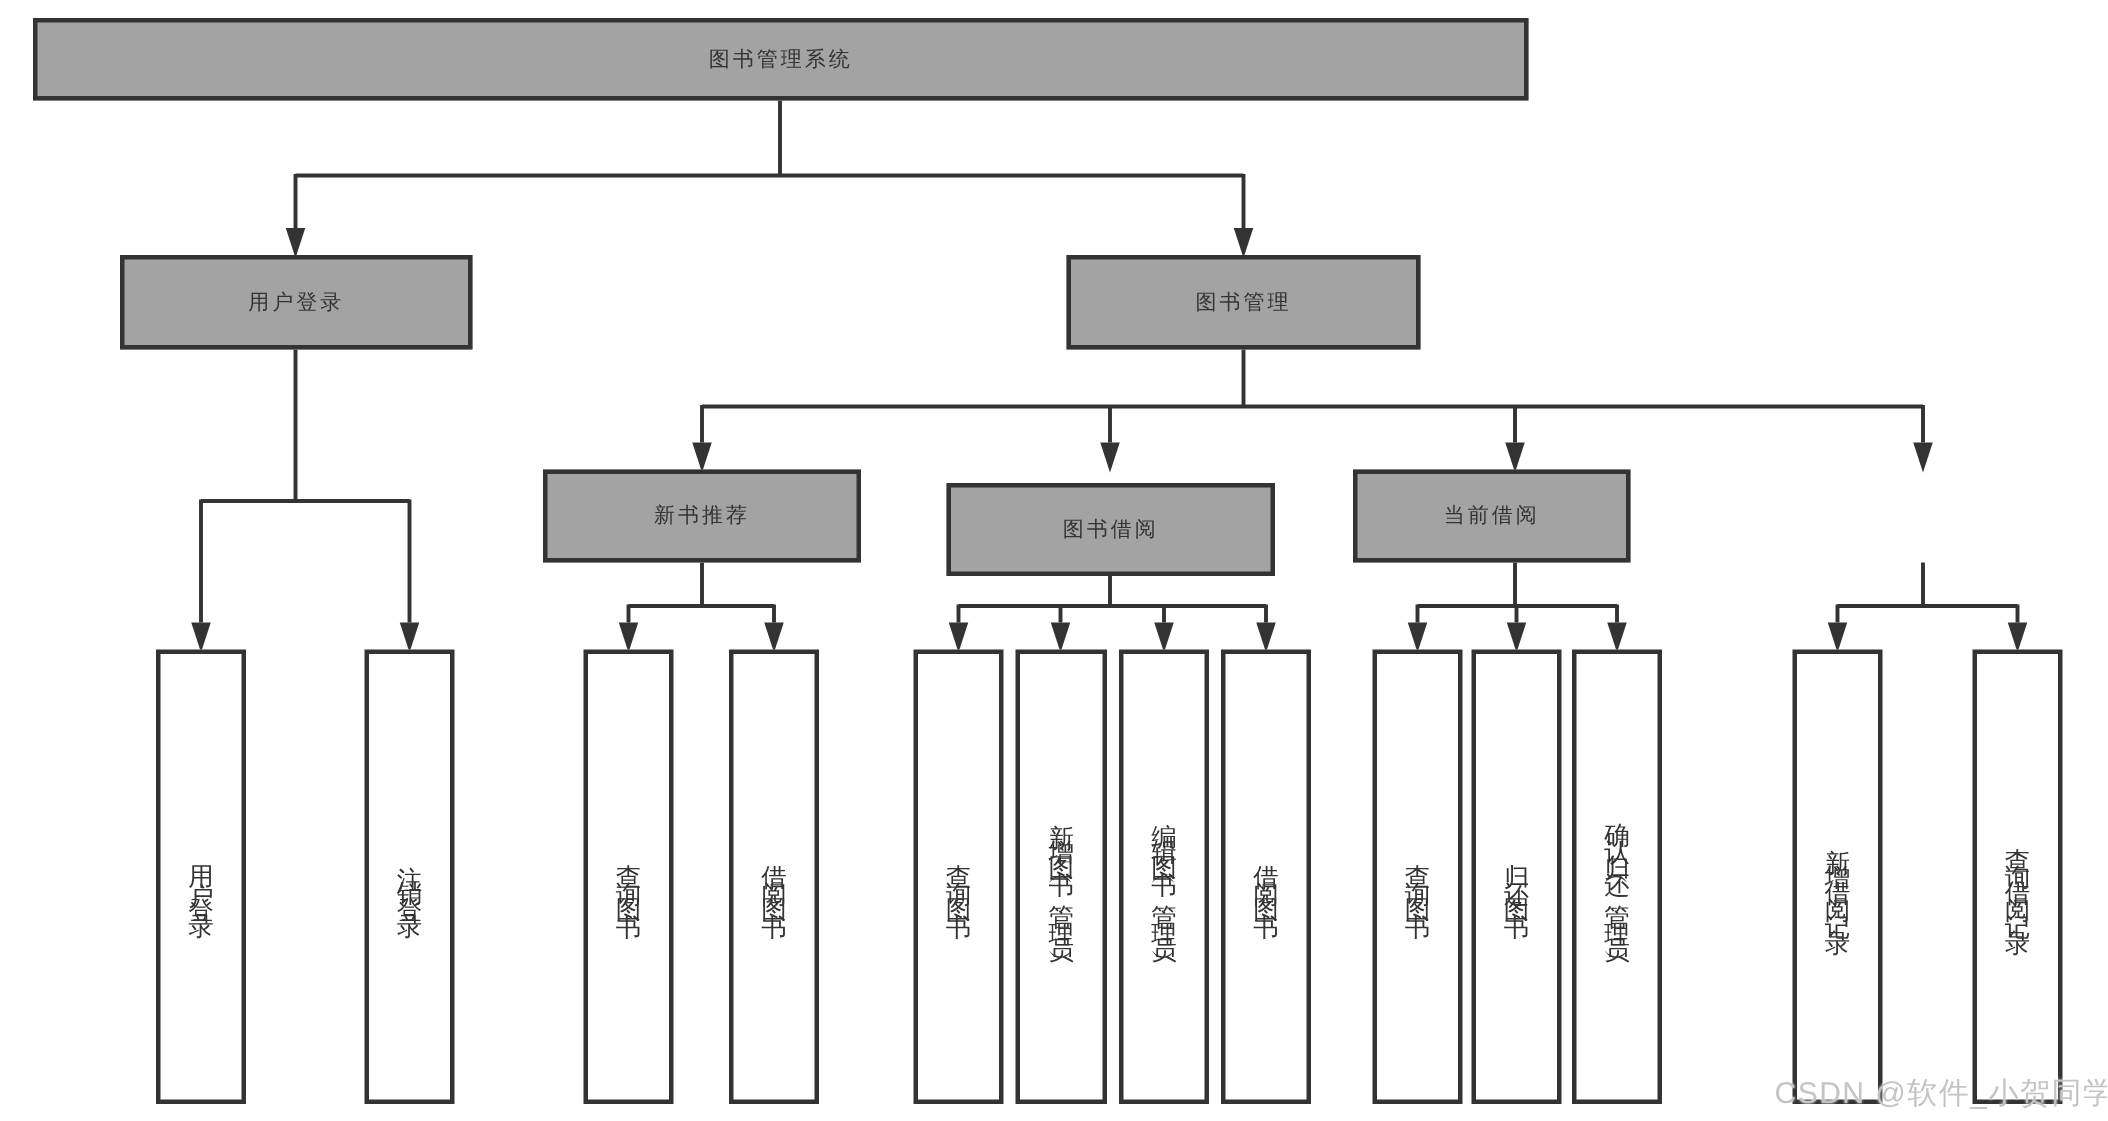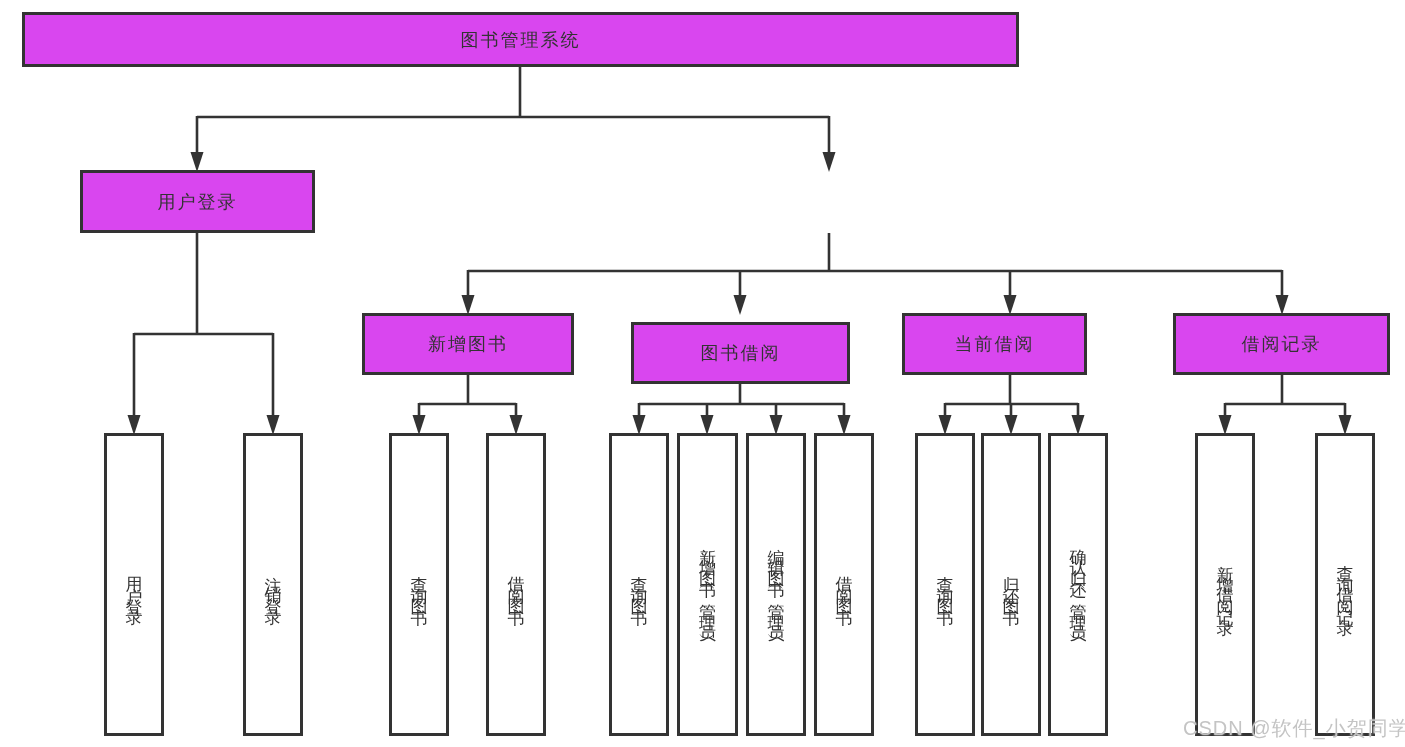--- a/index.html
+++ b/index.html
@@ -24,26 +24,26 @@
     stroke-width: 2.6;
   }
   #connectors polygon {
     fill: #333333;
     stroke: none;
   }
   .node {
     position: absolute;
     box-sizing: border-box;
     border: 3px solid #333333;
-    background: #d946ef;
+    background: #a3a3a3;
     display: flex;
     align-items: center;
     justify-content: center;
     color: #333333;
-    font-size: 18px;
+    font-size: 14px;
     letter-spacing: 2px;
     z-index: 2;
   }
   .leaf {
     position: absolute;
     box-sizing: border-box;
     border: 3px solid #333333;
     background: #ffffff;
     display: flex;
     align-items: center;
@@ -108,25 +108,25 @@
     <polygon points="1078,435 1071.5,415 1084.5,415"></polygon>
 
     <path d="M1282 375 V404 M1225 404 H1345 M1225 403 V415 M1345 403 V415"></path>
     <polygon points="1225,435 1218.5,415 1231.5,415"></polygon>
     <polygon points="1345,435 1338.5,415 1351.5,415"></polygon>
   </svg>
 
   <div class="node" style="left:22px; top:12px; width:997px; height:55px;">图书管理系统</div>
 
   <div class="node" style="left:80px; top:170px; width:235px; height:63px;">用户登录</div>
+  <div class="node" style="left:711px; top:170px; width:236px; height:63px;">图书管理</div>
 
-  <div class="node" style="left:362px; top:313px; width:212px; height:62px;">新增图书</div>
+  <div class="node" style="left:362px; top:313px; width:212px; height:62px;">新书推荐</div>
   <div class="node" style="left:631px; top:322px; width:219px; height:62px;">图书借阅</div>
   <div class="node" style="left:902px; top:313px; width:185px; height:62px;">当前借阅</div>
-  <div class="node" style="left:1173px; top:313px; width:217px; height:62px;">借阅记录</div>
 
   <div class="leaf" style="left:104px;">用户登录</div>
   <div class="leaf" style="left:243px;">注销登录</div>
 
   <div class="leaf" style="left:389px;">查询图书</div>
   <div class="leaf" style="left:486px;">借阅图书</div>
 
   <div class="leaf" style="left:609px;">查询图书</div>
   <div class="leaf" style="left:677px; width:61px;">新增图书（管理员）</div>
   <div class="leaf" style="left:746px;">编辑图书（管理员）</div>

